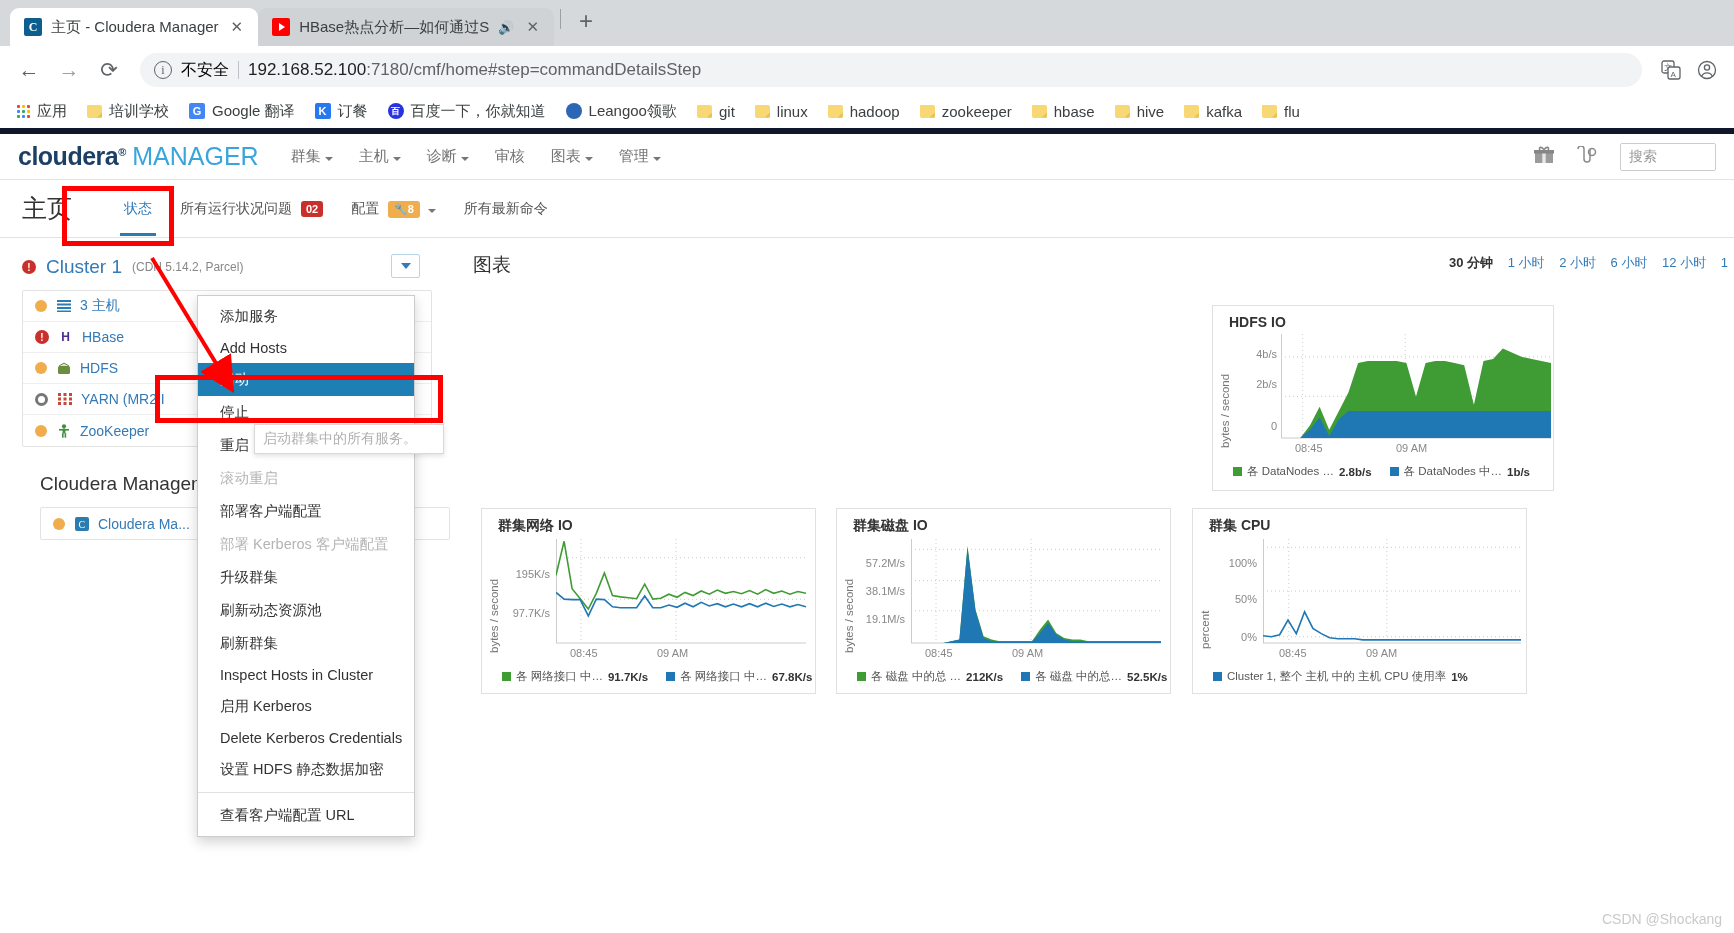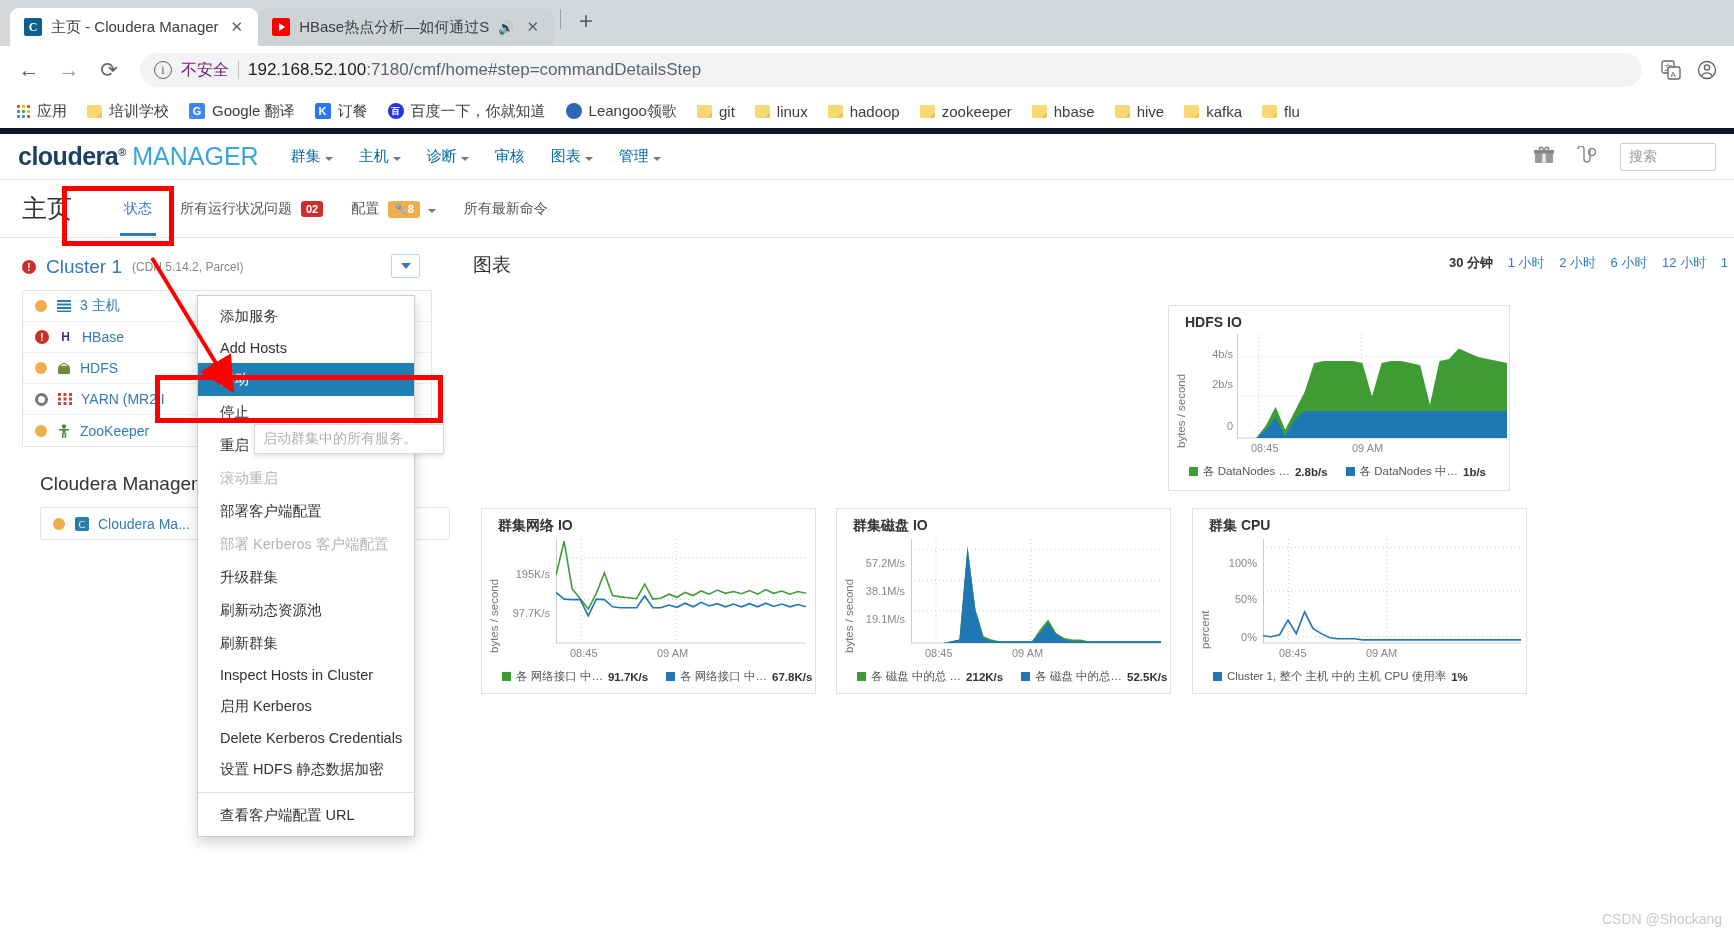--- a/index.html
+++ b/index.html
@@ -50,21 +50,21 @@
   .omnibox {
     flex:1 1 auto; height:34px; background:#f1f3f4; border-radius:18px;
     display:flex; align-items:center; padding:0 14px; gap:9px; margin:0 8px;
     font-size:17px;
   }
   .info-ic {
     width:18px;height:18px;border:1.6px solid #5f6368;border-radius:50%;
     display:flex;align-items:center;justify-content:center;font-size:12px;
     font-family:"Liberation Serif", serif; color:#5f6368; flex:0 0 18px;
   }
-  .nosec { color:#701a75; font-size:16px; }
+  .nosec { color:#000000; font-size:16px; }
   .vbar { width:1px; height:18px; background:#bdc1c6; }
   .url { color:#202124; font-size:17px; white-space:nowrap; }
   .url .dim { color:#5f6368; }
   .tb-ic { width:30px;height:30px;display:flex;align-items:center;justify-content:center;color:#5f6368;cursor:pointer;}
 
   .bookmarks {
     height:40px; background:#fff; display:flex; align-items:center;
     gap:6px; padding:0 10px; border-bottom:6px solid #0f172a; overflow:hidden;
   }
   .bm { display:flex; align-items:center; gap:7px; padding:3px 7px; border-radius:4px;
@@ -82,21 +82,21 @@
 
   
   .cm-header {
     height:46px; background:#fff; display:flex; align-items:center;
     padding:0 18px; border-bottom:1px solid #e3e3e3; position:relative;
   }
   .logo { font-size:25px; font-weight:bold; letter-spacing:-.5px; }
   .logo .c1 { color:#1c3f66; }
   .logo .c2 { color:#39a5dc; font-weight:normal; letter-spacing:0px;}
   .cm-nav { display:flex; align-items:center; margin-left:32px; gap:26px; }
-  .cm-nav a { font-size:15px; color:#0369a1; text-decoration:none; cursor:pointer; }
+  .cm-nav a { font-size:15px; color:#737373; text-decoration:none; cursor:pointer; }
   .caret { display:inline-block; width:0;height:0;margin-left:4px;
       border-left:4px solid transparent;border-right:4px solid transparent;border-top:4px solid #777;}
   .cm-right { margin-left:auto; display:flex; align-items:center; gap:22px; }
   .search-box { width:96px;height:28px;border:1px solid #ccc;border-radius:2px;
       display:flex;align-items:center;padding:0 8px;font-size:14px;color:#999;}
 
   
   .sub-header {
     height:58px; background:#fff; display:flex; align-items:center;
     padding:0 22px; border-bottom:1px solid #e3e3e3; gap:0; position:relative;
@@ -446,21 +446,21 @@
       <b>30 分钟</b>
       <span>1 小时</span>
       <span>2 小时</span>
       <span>6 小时</span>
       <span>12 小时</span>
       <span>1</span>
     </div>
   </div>
 </div>
 
-<div class="chart-card" style="left:1168px;top:305px;width:342px;height:186px">
+<div class="chart-card" style="left:1212px;top:305px;width:342px;height:186px">
   <div class="ch-title">HDFS IO</div>
   <div class="ch-body" style="height:130px">
     <span class="yunit" style="top:8px;height:110px">bytes / second</span>
     <span class="ytick" style="left:22px;top:90px;width:42px">0</span>
     <span class="ytick" style="left:22px;top:48px;width:42px">2b/s</span>
     <span class="ytick" style="left:22px;top:18px;width:42px">4b/s</span>
     <svg id="svg-hdfs" width="270" height="120" viewBox="0 0 270 120" style="position:absolute;left:68px;top:4px">
         <line x1="0" y1="0" x2="0" y2="104" stroke="#999" stroke-width="1"></line>
         <line x1="0" y1="104" x2="270" y2="104" stroke="#ccc" stroke-width="1"></line>
         <line x1="0" y1="62.4" x2="270" y2="62.4" stroke="#ccc" stroke-dasharray="1,3" stroke-width="1"></line>

